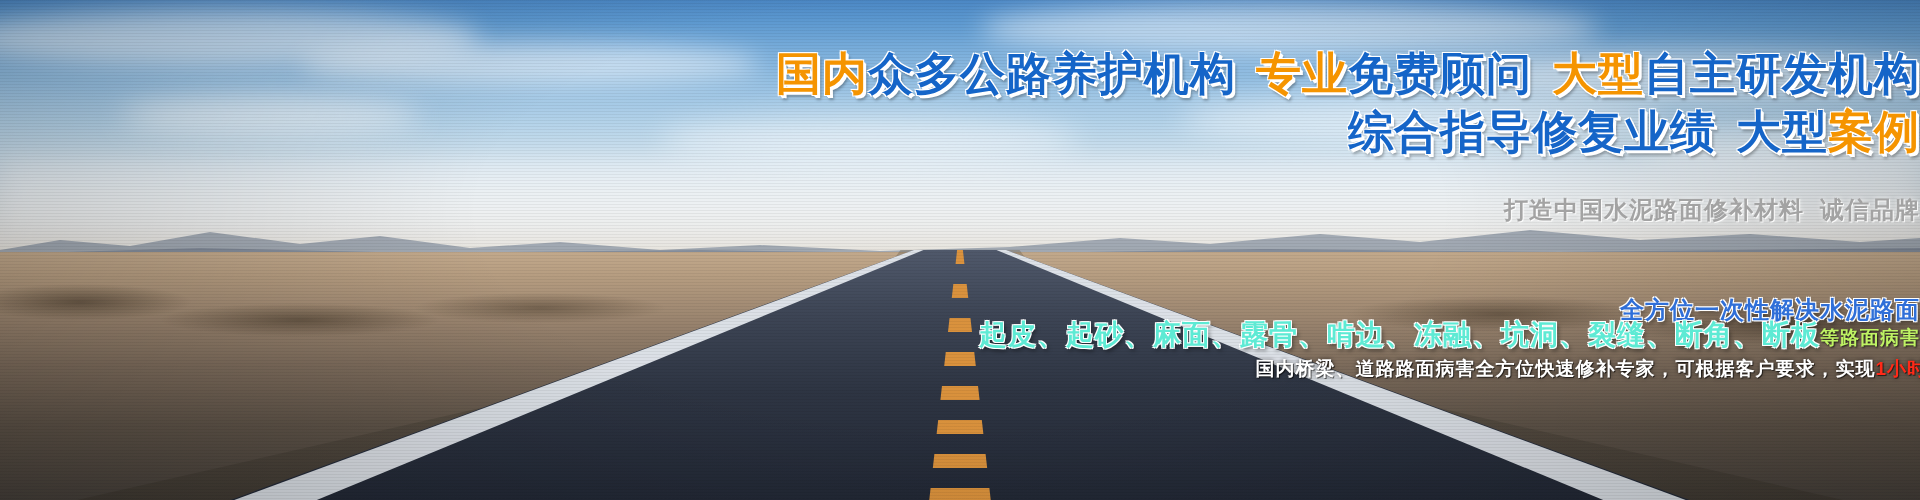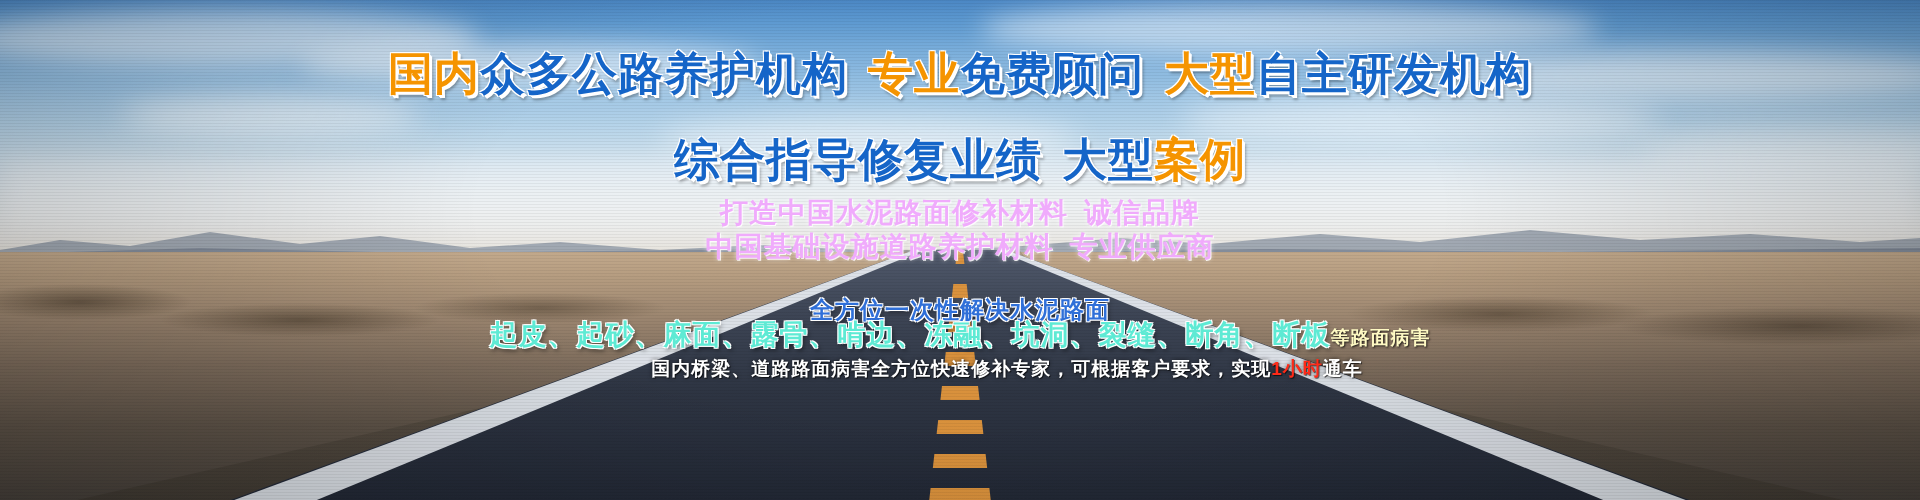--- a/index.html
+++ b/index.html
@@ -161,34 +161,34 @@
     background: radial-gradient(ellipse 1200px 520px at 50% 42%, rgba(0,0,0,0) 40%, rgba(0,0,0,0.22) 100%);
     pointer-events: none;
   }
 
   
   .copy {
     position: absolute;
     left: 0; top: 0;
     width: 1584px;
     height: 500px;
-    text-align: center;
+    text-align: right;
     text-decoration: underline;
   }
 
   .headline {
     position: absolute;
     left: 0;
     width: 1920px;
     font-weight: bold;
     letter-spacing: 1px;
     white-space: nowrap;
   }
   .h1 { top: 44px; font-size: 45px; }
-  .h2 { top: 102px; font-size: 45px; margin-top: 28px; }
+  .h2 { top: 102px; font-size: 45px; }
 
   .blue {
     color: #1565c8;
     text-shadow:
       2px 2px 0 #ffffff, 3px 3px 0 #ffffff, -1px -1px 0 #ffffff,
       1px -1px 0 #ffffff, -1px 1px 0 #ffffff,
       4px 5px 3px rgba(0,0,0,0.30);
   }
   .orange {
     color: #f59400;
@@ -197,23 +197,23 @@
       1px -1px 0 #ffffff, -1px 1px 0 #ffffff,
       4px 5px 3px rgba(0,0,0,0.30);
   }
   .gap { display: inline-block; width: 20px; }
 
   
   .subline {
     position: absolute;
     left: 0;
     width: 1920px;
-    font-size: 28px;
+    font-size: 24px;
     font-weight: bold;
-    color: #f0abfc;
+    color: #a3a3a3;
     letter-spacing: 1px;
     white-space: nowrap;
     text-shadow: 1px 1px 0 rgba(255,255,255,0.85), 0 0 5px rgba(255,255,255,0.7);
   }
   .s1 { top: 194px; }
   .s2 { top: 228px; }
   .sgap { display: inline-block; width: 16px; }
 
   
   .botline {
@@ -233,21 +233,21 @@
   .b2 {
     top: 316px;
     font-size: 28px;
     letter-spacing: 1px;
   }
   .b2 .big {
     color: #5eead4;
     text-shadow: 1px 1px 0 #fff, -1px -1px 0 #fff, 1px -1px 0 #fff, -1px 1px 0 #fff, 2px 3px 4px rgba(0,0,0,0.5);
   }
   .b2 .tail {
-    color: #fef9c3;
+    color: #bef264;
     font-size: 19px;
     text-shadow: 1px 1px 2px rgba(0,0,0,0.8);
   }
   .b3 {
     top: 356px;
     font-size: 19px;
     color: #ffffff;
     letter-spacing: 1px;
     text-shadow: 1px 1px 0 rgba(0,0,0,0.55), 0 0 4px rgba(0,0,0,0.65);
     padding-left: 47px;
@@ -302,23 +302,20 @@
     </div>
 
     <div class="headline h2">
       <span class="blue">综合指导修复业绩</span><span class="gap"></span><span class="blue">大型</span><span class="orange">案例</span>
     </div>
 
     <div class="subline s1">
       <span>打造中国水泥路面修补材料</span><span class="sgap"></span><span>诚信品牌</span>
     </div>
 
-    <div class="subline s2">
-      <span>中国基础设施道路养护材料</span><span class="sgap"></span><span>专业供应商</span>
-    </div>
 
     <div class="botline b1">全方位一次性解决水泥路面</div>
 
     <div class="botline b2">
       <span class="big">起皮、起砂、麻面、露骨、啃边、冻融、坑洞、裂缝、断角、断板</span><span class="tail">等路面病害</span>
     </div>
 
     <div class="botline b3">
       <span>国内桥梁、道路路面病害全方位快速修补专家，可根据客户要求，实现</span><span class="hot">1小时</span><span>通车</span>
     </div>

